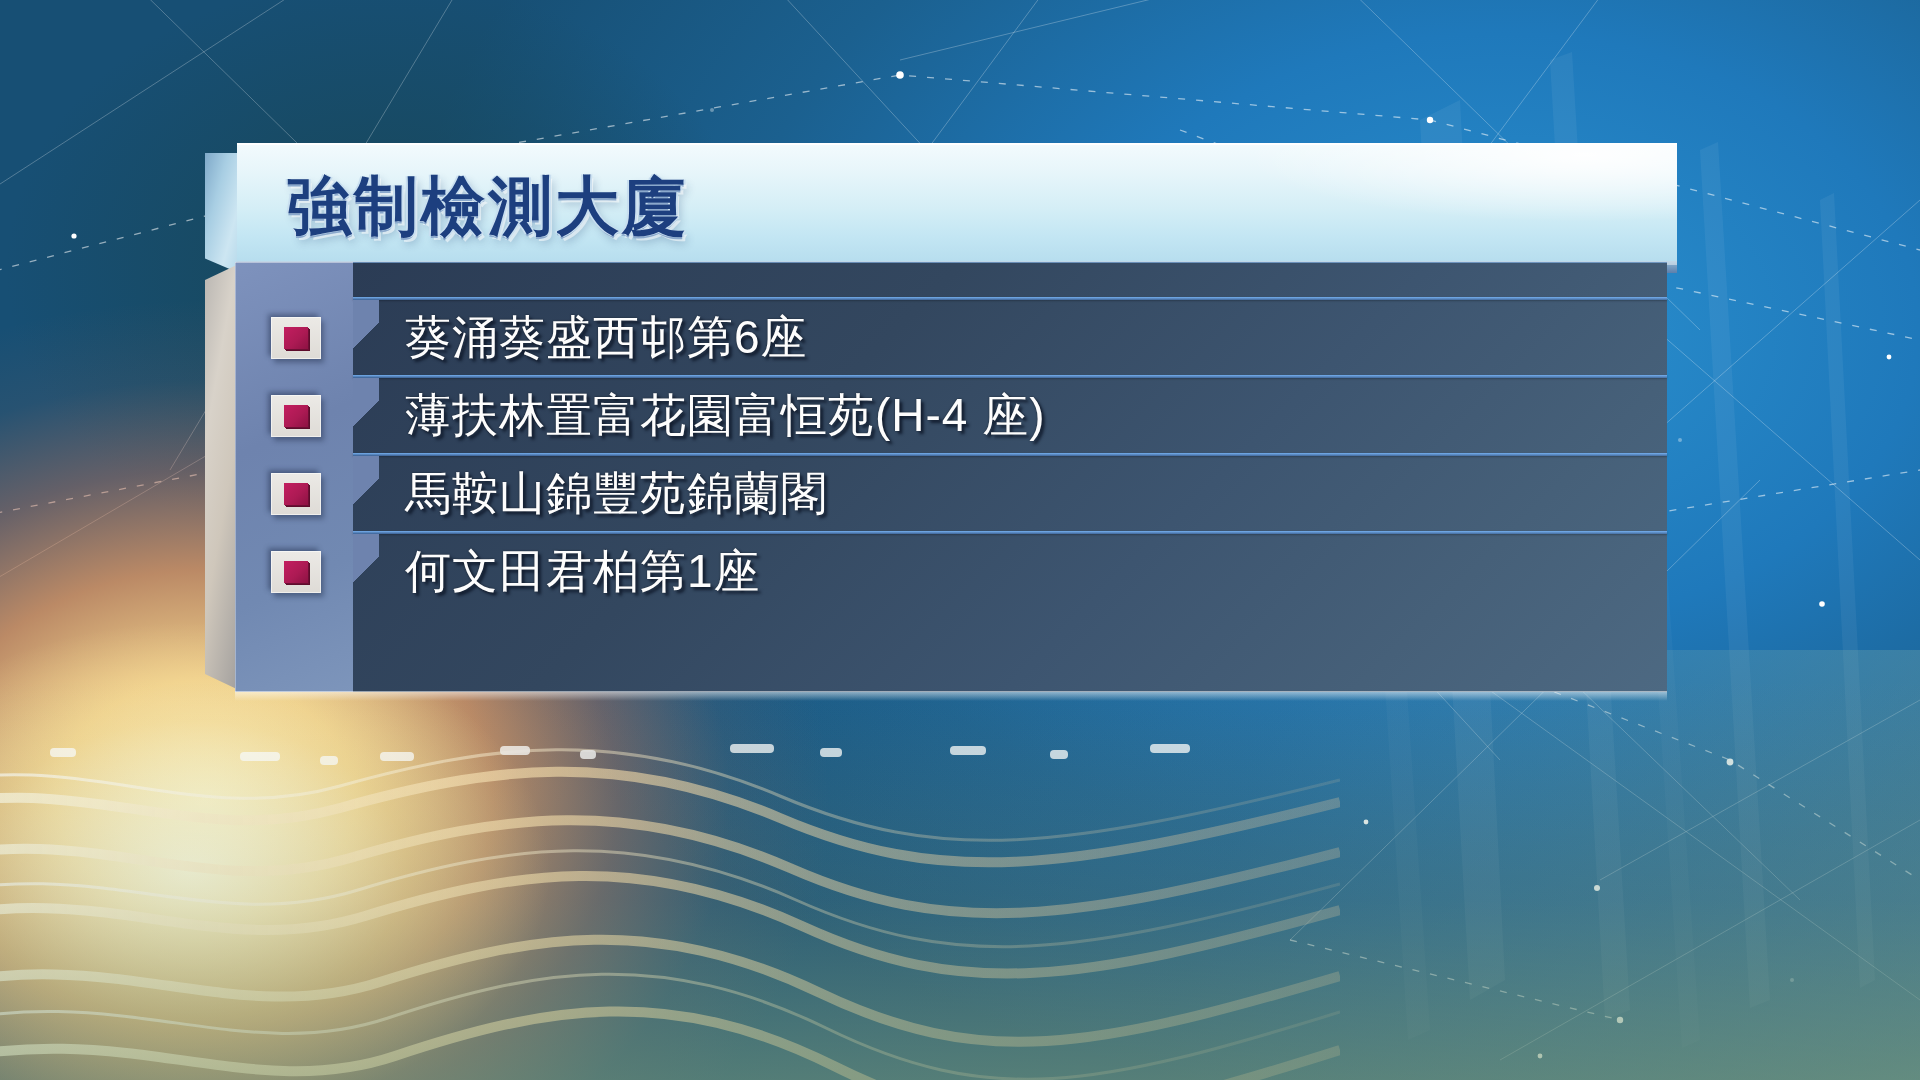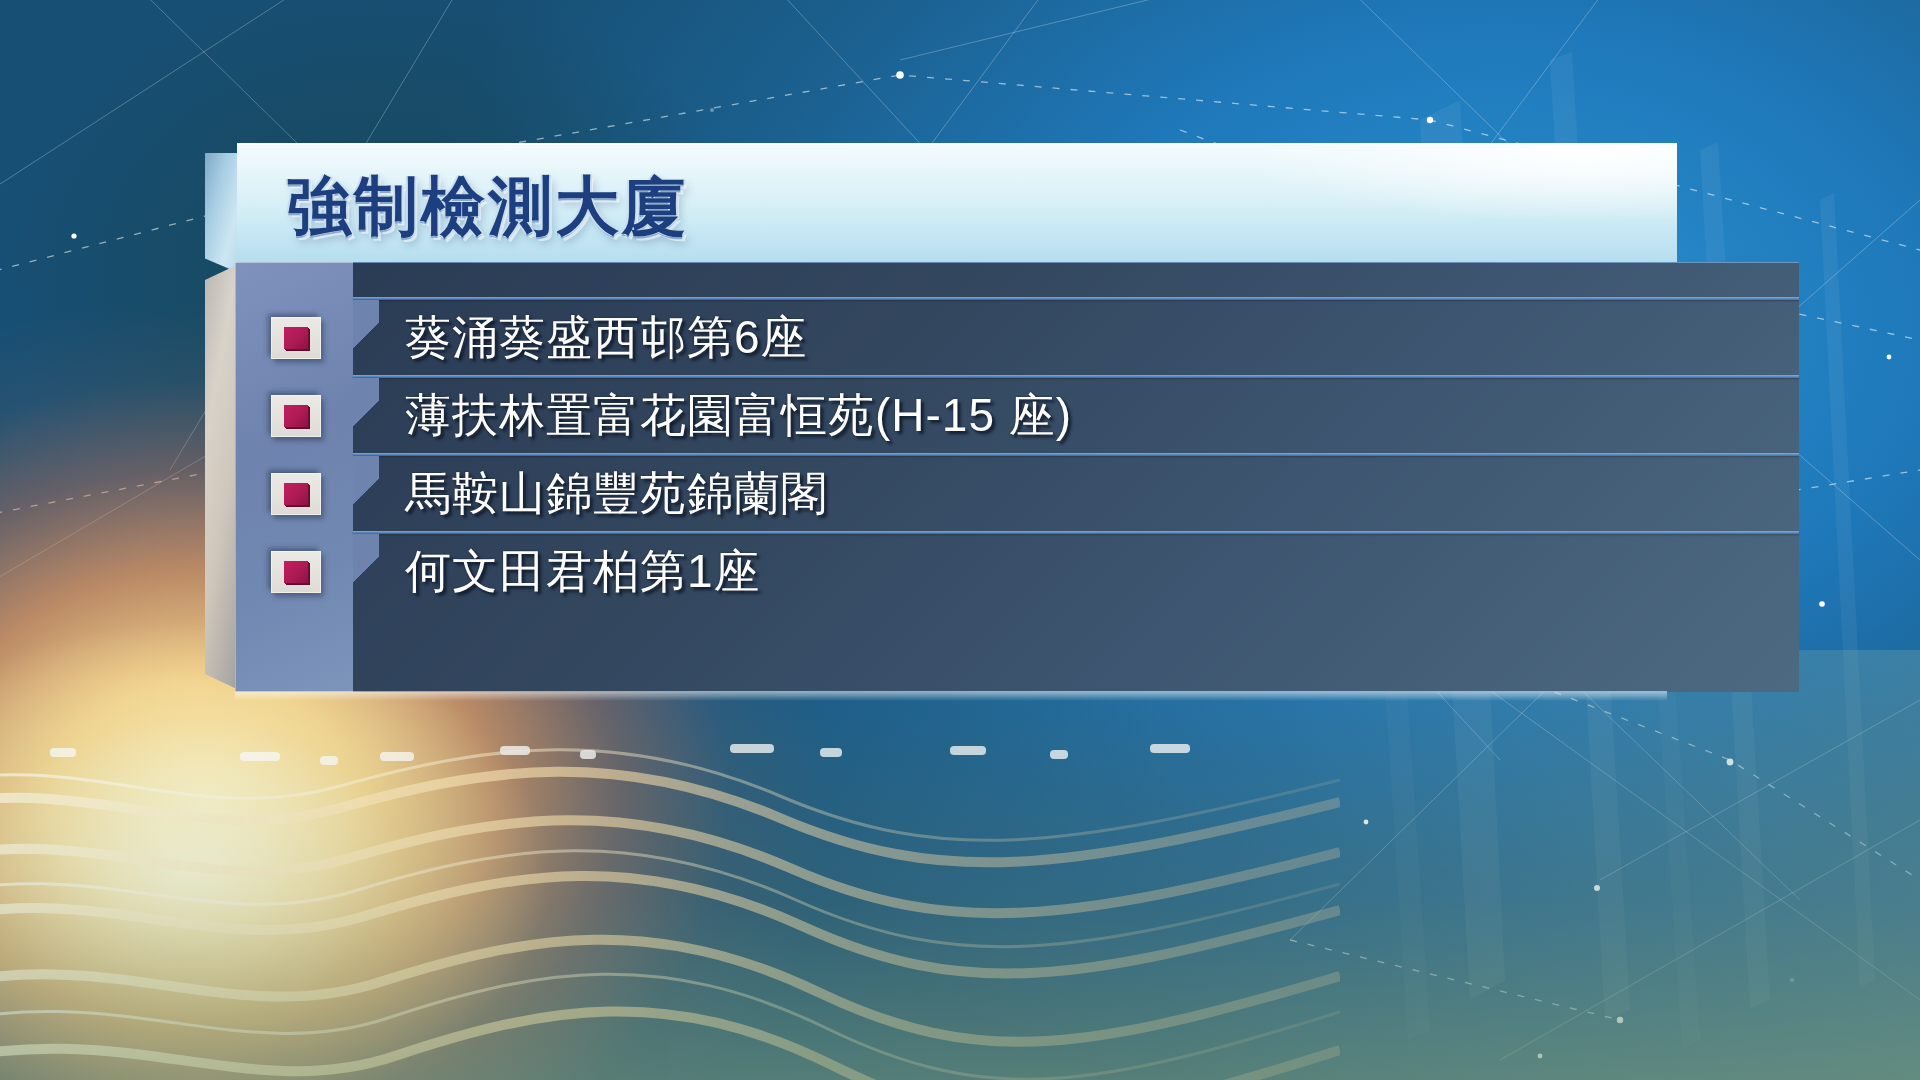--- a/index.html
+++ b/index.html
@@ -86,21 +86,21 @@
     text-shadow:
       2px 0 0 #c9dff0, -2px 0 0 #c9dff0,
       0 2px 0 #8aa8cc,
       3px 4px 0 rgba(255,255,255,.55),
       4px 6px 8px rgba(30,60,110,.28);
     white-space:nowrap;
   }
 
   
   #list-panel{
-    position:absolute; left:205px; top:262px; width:1594px; height:430px;
+    position:absolute; left:205px; top:262px; width:1462px; height:430px;
   }
   .lp-left-bevel{
     position:absolute; left:0; top:0; width:38px; height:100%;
     background:linear-gradient(100deg,#b9b6b2 0%,#d8d2c9 28%,#cfc7bb 55%,#9d9b9a 100%);
     clip-path:polygon(0 18px, 100% 0, 100% 100%, 0 calc(100% - 18px));
   }
   .lp-rail{
     position:absolute; left:30px; top:0; width:118px; height:100%;
     background:linear-gradient(155deg,#7e92bd 0%,#6e83ae 40%,#7189b2 72%,#7d95bb 100%);
     box-shadow:inset 1px 0 0 rgba(255,255,255,.35), inset 0 1px 0 rgba(255,255,255,.45);
@@ -293,21 +293,21 @@
       </div>
     <div class="row-label">葵涌葵盛西邨第6座</div>
   </div>
 
   <div class="row" style="top:116px;">
     <div class="row-sep" style="top:-3px;"></div>
     <div class="row-notch"></div>
     <div class="bullet">
         <i></i>
       </div>
-    <div class="row-label">薄扶林置富花園富恒苑(H-15  座)</div>
+    <div class="row-label">薄扶林置富花園富恒苑(H-4  座)</div>
   </div>
 
   <div class="row" style="top:194px;">
     <div class="row-sep" style="top:-3px;"></div>
     <div class="row-notch"></div>
     <div class="bullet">
         <i></i>
       </div>
     <div class="row-label">馬鞍山錦豐苑錦蘭閣</div>
   </div>

